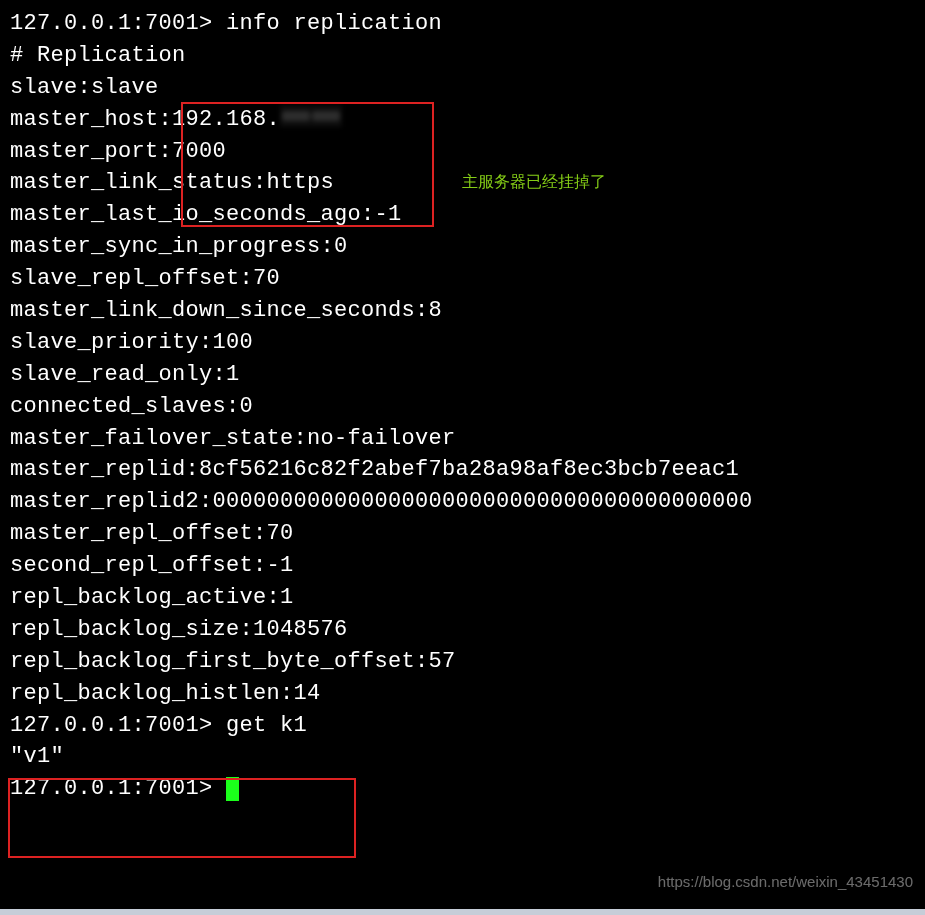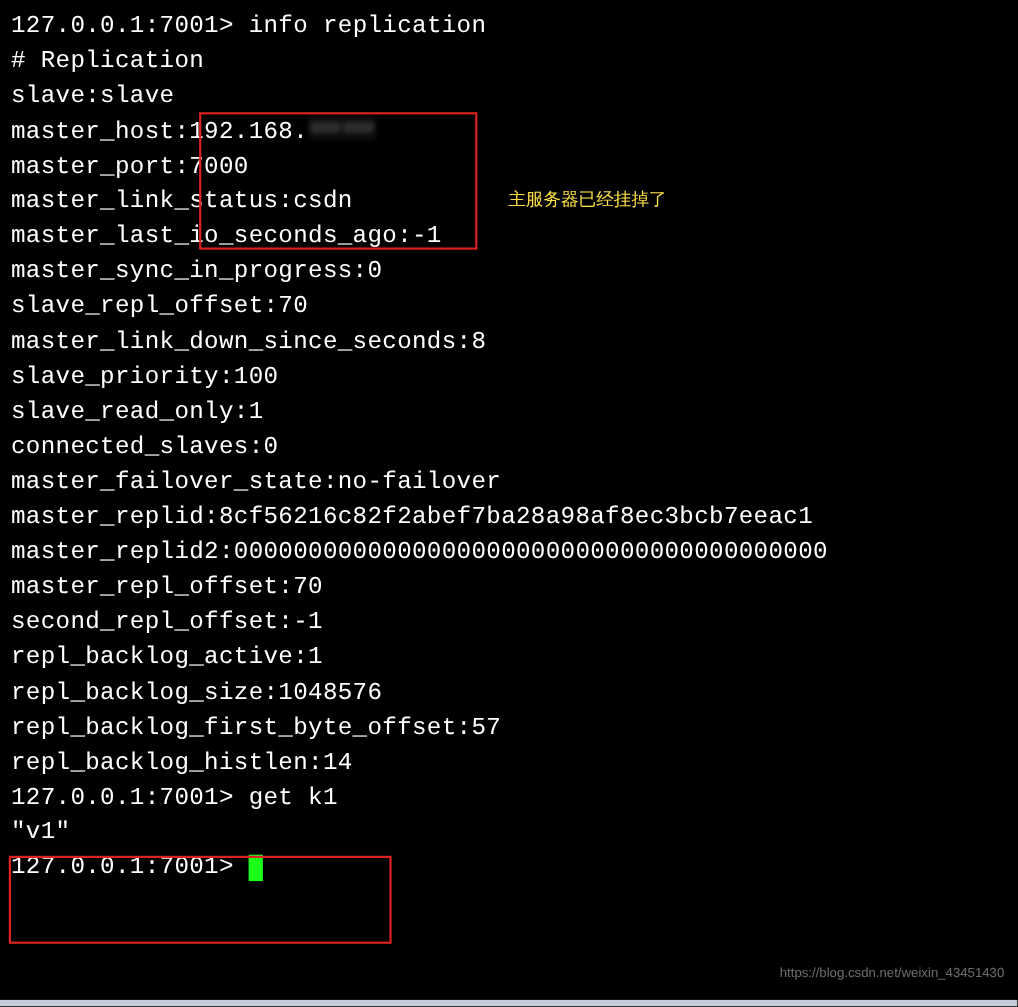--- a/index.html
+++ b/index.html
@@ -30,34 +30,34 @@
     position: absolute;
     border: 2px solid #d22;
     left: 8px;
     top: 778px;
     width: 348px;
     height: 80px;
     pointer-events: none;
   }
   .annotation {
     position: absolute;
-    color: #fde047;
+    color: #84cc16;
     font-family: "SimSun", "Microsoft YaHei", sans-serif;
     font-size: 16px;
     left: 462px;
     top: 170px;
     letter-spacing: normal;
   }
   .watermark {
     position: absolute;
     right: 12px;
     bottom: 22px;
     color: rgba(255,255,255,0.42);
     font-family: Arial, sans-serif;
-    font-size: 12px;
+    font-size: 15px;
     letter-spacing: normal;
   }
   .censor {
     display: inline-block;
     width: 62px;
     height: 22px;
     background: #0c0c0c;
     vertical-align: middle;
     position: relative;
     top: -3px;
@@ -89,21 +89,21 @@
   }
 </style>
 </head>
 <body>
 
 <div class="line"><span>127.0.0.1:7001&gt;</span> <span>info replication</span></div>
 <div class="line"># Replication</div>
 <div class="line">slave:slave</div>
 <div class="line"><span>master_host:192.168.</span><span class="censor"></span></div>
 <div class="line">master_port:7000</div>
-<div class="line">master_link_status:csdn</div>
+<div class="line">master_link_status:https</div>
 <div class="line">master_last_io_seconds_ago:-1</div>
 <div class="line">master_sync_in_progress:0</div>
 <div class="line">slave_repl_offset:70</div>
 <div class="line">master_link_down_since_seconds:8</div>
 <div class="line">slave_priority:100</div>
 <div class="line">slave_read_only:1</div>
 <div class="line">connected_slaves:0</div>
 <div class="line">master_failover_state:no-failover</div>
 <div class="line">master_replid:8cf56216c82f2abef7ba28a98af8ec3bcb7eeac1</div>
 <div class="line">master_replid2:0000000000000000000000000000000000000000</div>

